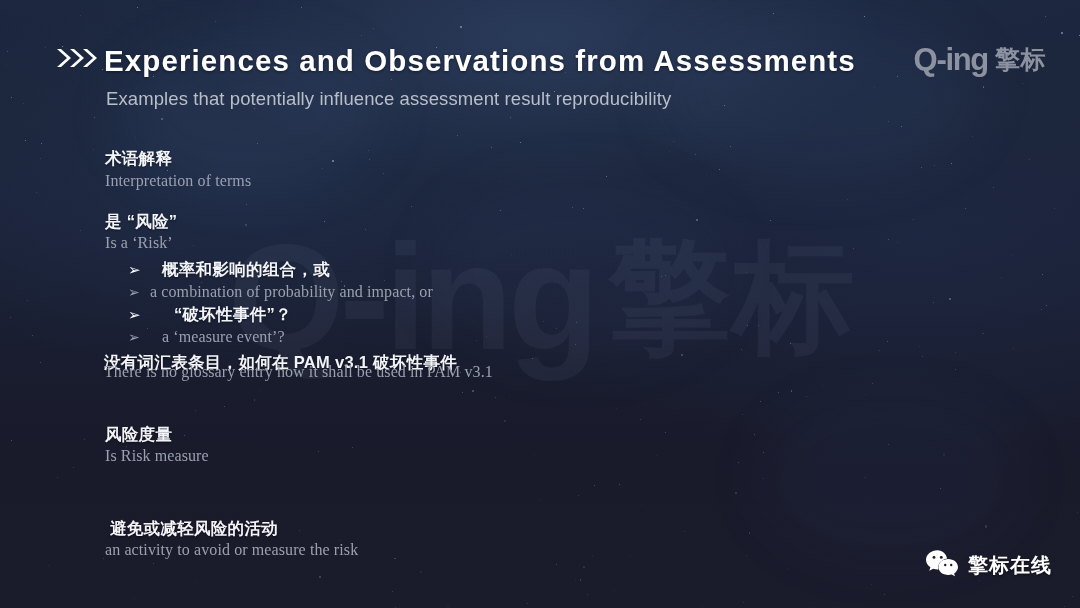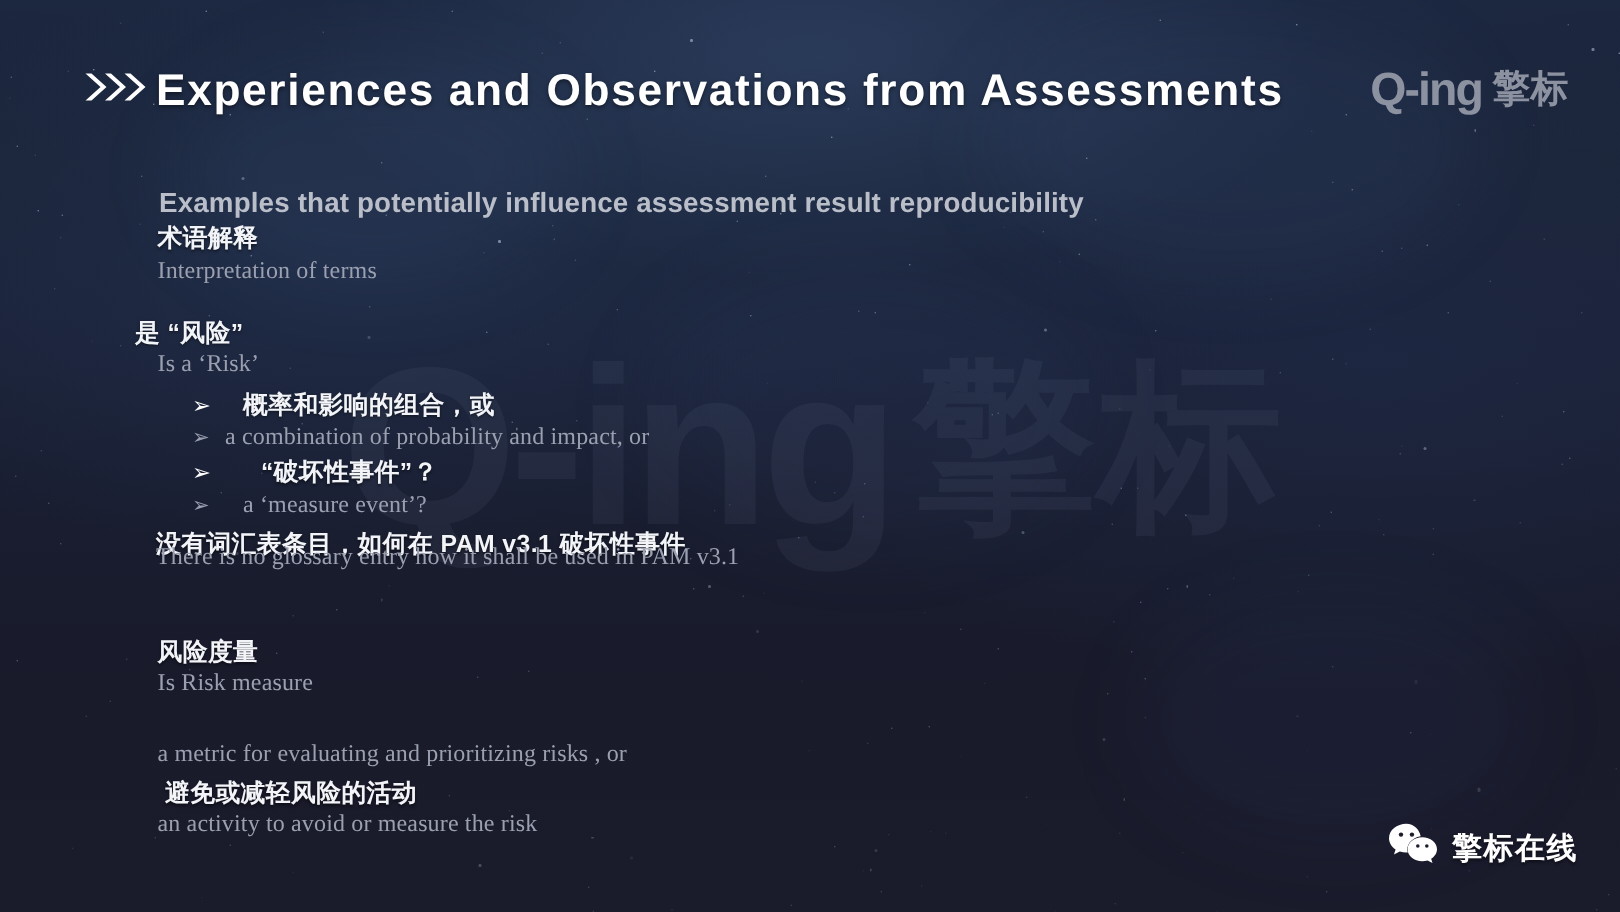--- a/index.html
+++ b/index.html
@@ -80,25 +80,24 @@
     font-weight:700;
     color:#ffffff;
     letter-spacing:1.1px;
     white-space:nowrap;
     text-shadow:0 1px 3px rgba(0,0,0,0.45);
   }
 
   .subtitle {
     position:absolute; left:106px; top:88px;
     font-size:18.5px;
-    font-weight:700;
+    font-weight:400;
     color:#b9bec9;
     letter-spacing:0.1px;
     white-space:nowrap;
-    margin-top:36px;
   }
 
   
   .logo {
     position:absolute; right:34px; top:44px;
     display:flex; align-items:center; gap:7px;
     color:#8d92a1;
     user-select:none;
   }
   .logo-latin {
@@ -424,21 +423,21 @@
       <span class="logo-latin">Q-ing</span>
       <span class="logo-cn">擎标</span>
     </div>
   </div>
 
   <div class="body">
 
     <div class="blk cn" style="left:105px; top:148px;">术语解释</div>
     <div class="blk en" style="left:105px; top:172px;">Interpretation of terms</div>
 
-    <div class="blk cn" style="left:90px; top:211px;">是 “风险”</div>
+    <div class="blk cn" style="left:105px; top:211px;">是 “风险”</div>
     <div class="blk en" style="left:105px; top:234px;">Is a ‘Risk’</div>
 
     <div class="bullet cn-row" style="left:128px; top:259px;">
       <span class="mark">➢</span>
       <span class="cn" style="margin-left:12px;">概率和影响的组合，或</span>
     </div>
     <div class="bullet en-row" style="left:128px; top:283px;">
       <span class="mark">➢</span>
       <span class="en" style="">a combination of probability and impact, or</span>
     </div>
@@ -451,21 +450,20 @@
       <span class="mark">➢</span>
       <span class="en" style="margin-left:12px;">a ‘measure event’?</span>
     </div>
 
     <div class="blk cn" style="left:104px; top:352px;">没有词汇表条目，如何在 PAM v3.1 破坏性事件</div>
     <div class="blk en" style="left:104px; top:363px;">There is no glossary entry how it shall be used in PAM v3.1</div>
 
     <div class="blk cn" style="left:105px; top:424px;">风险度量</div>
     <div class="blk en" style="left:105px; top:447px;">Is Risk measure</div>
 
-    <div class="blk en" style="left:105px; top:494px;">a metric for evaluating and prioritizing risks , or</div>
 
     <div class="blk cn" style="left:110px; top:518px;">避免或减轻风险的活动</div>
     <div class="blk en" style="left:105px; top:541px;">an activity to avoid or measure the risk</div>
   </div>
 
   <div class="wechat">
     <span>
       <svg width="34" height="29" viewBox="0 0 34 29" aria-hidden="true">
         <path d="M12.6 1.2C6.2 1.2 1 5.5 1 10.8c0 3 1.7 5.7 4.4 7.5l-1.1 3.4 3.9-2a14.6 14.6 0 0 0 4.4.7c.3 0 .6 0 .9-.02-1.5-4.7 2.4-9.9 8.6-10.9C21.3 5 17.5 1.2 12.6 1.2Z" fill="#ffffff"></path>
         <circle cx="9" cy="8.4" r="1.45" fill="#1b1d2c"></circle>

